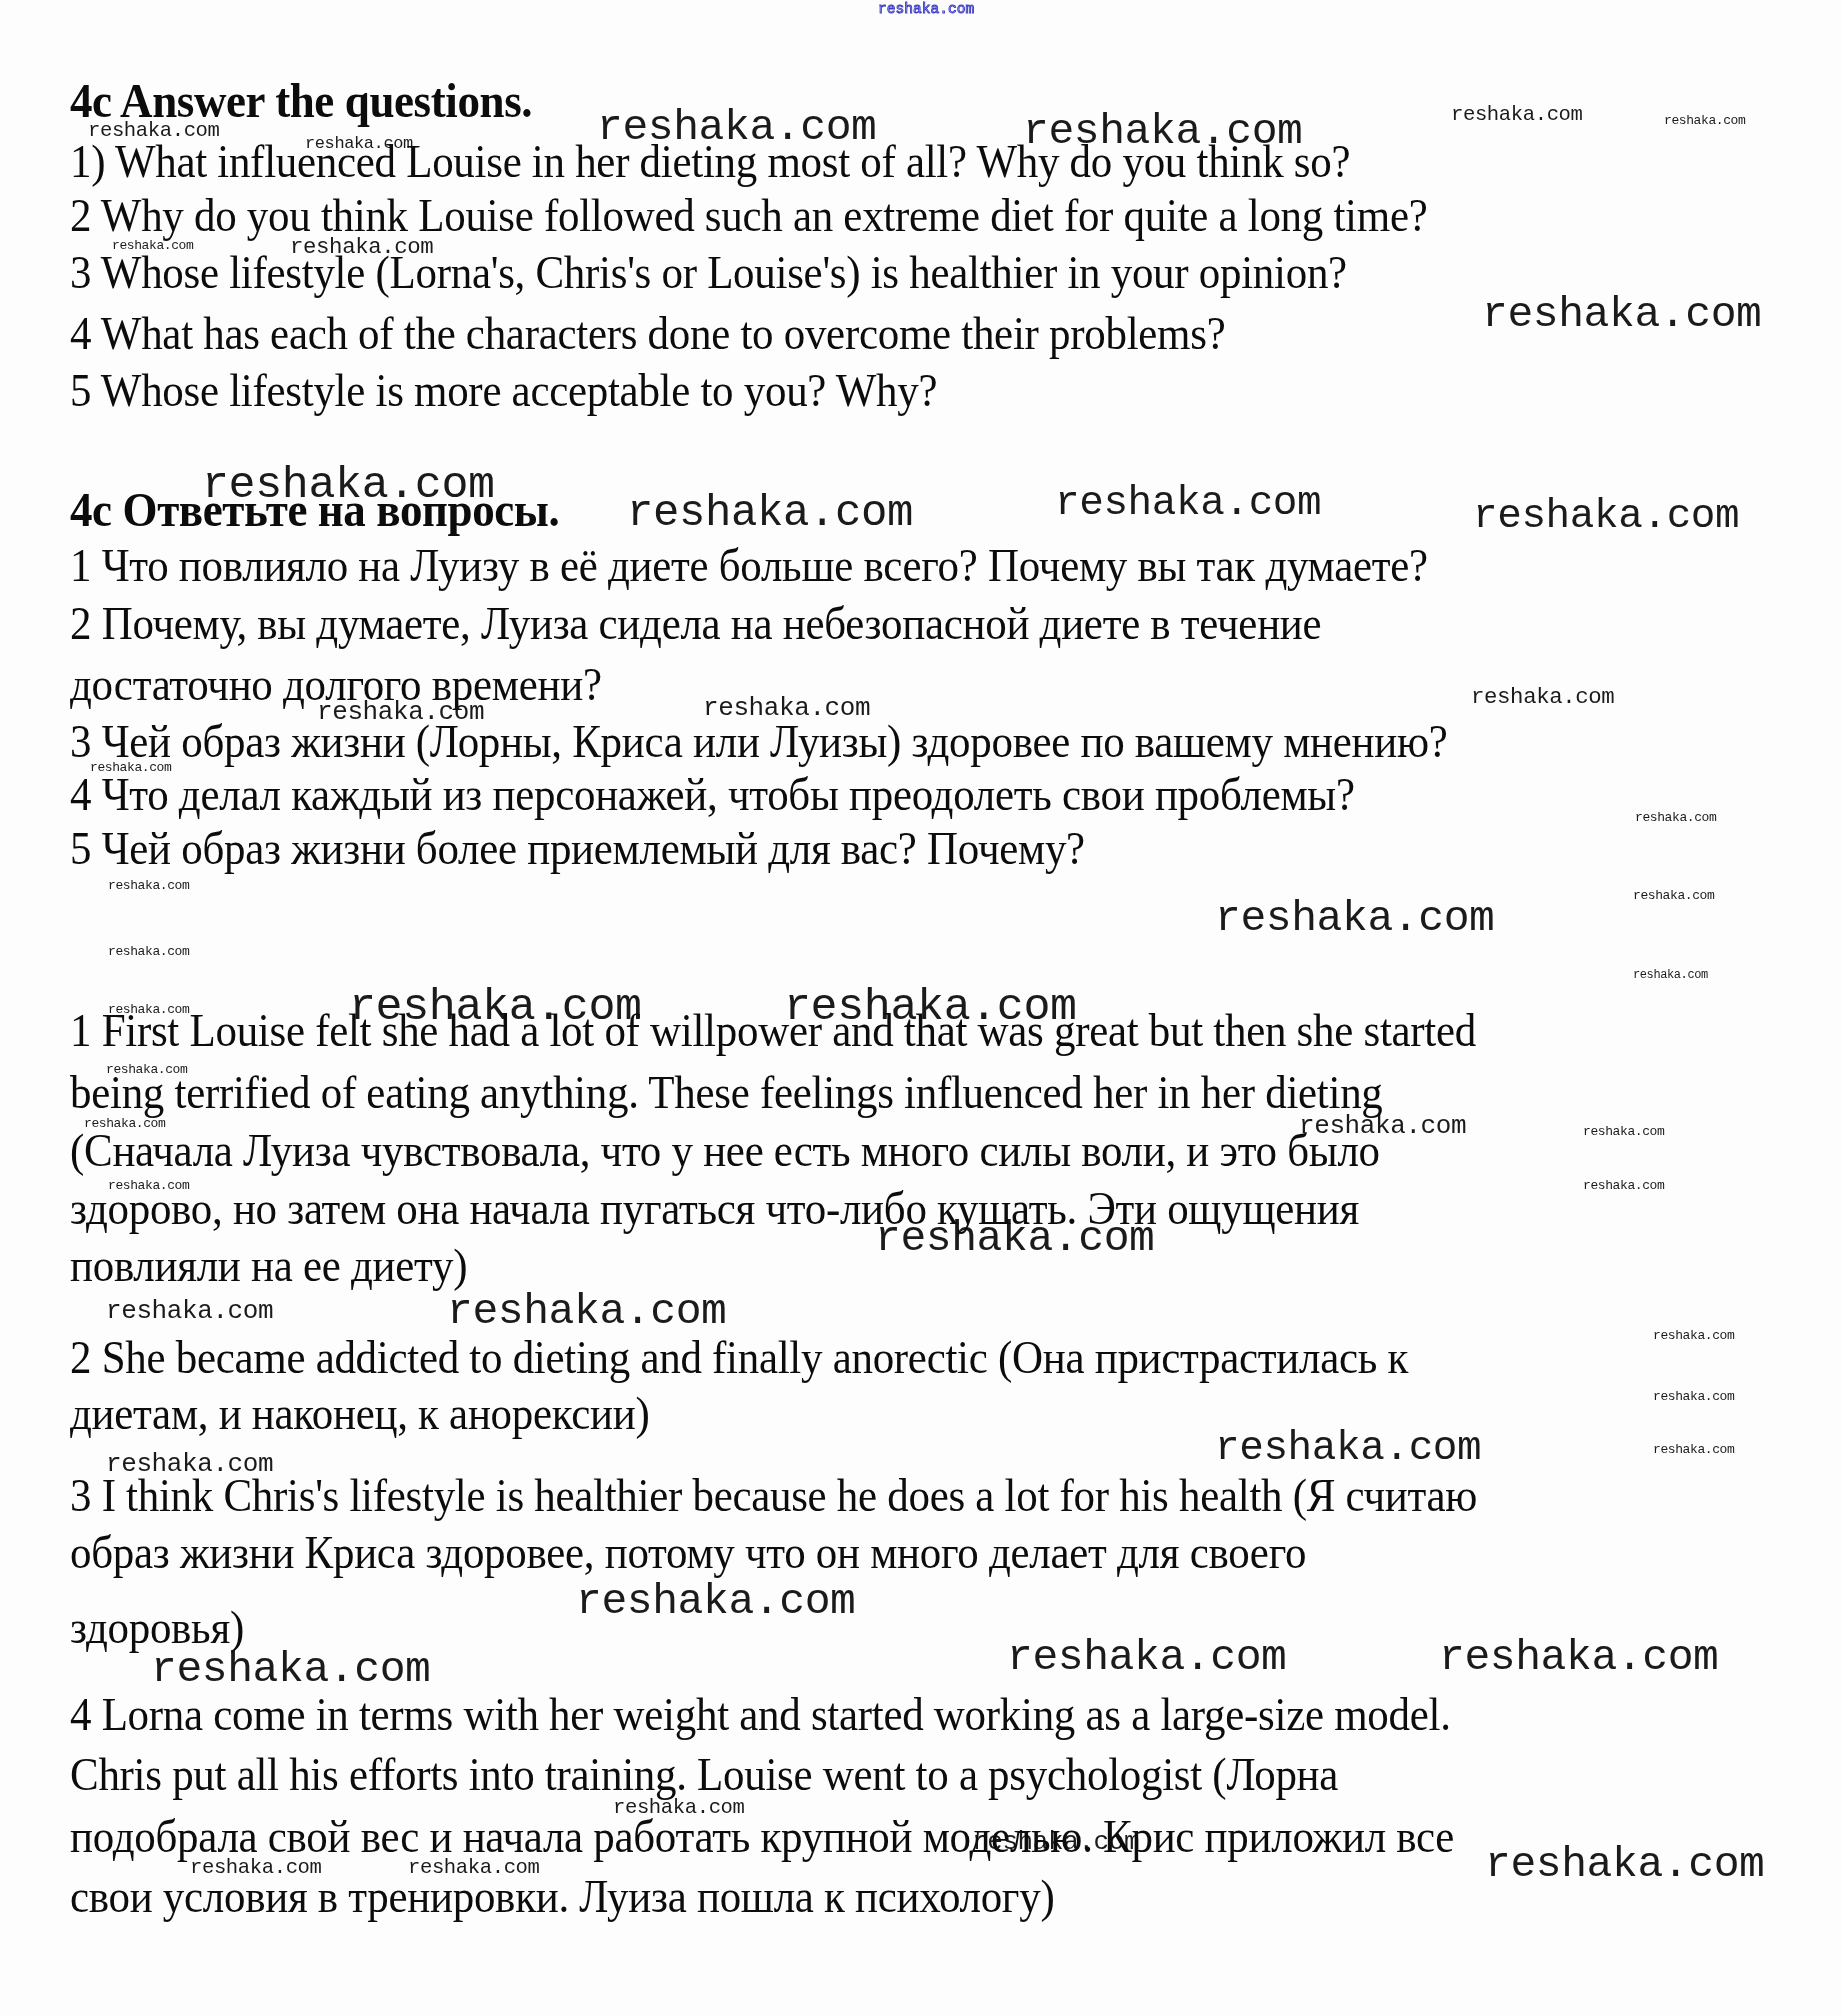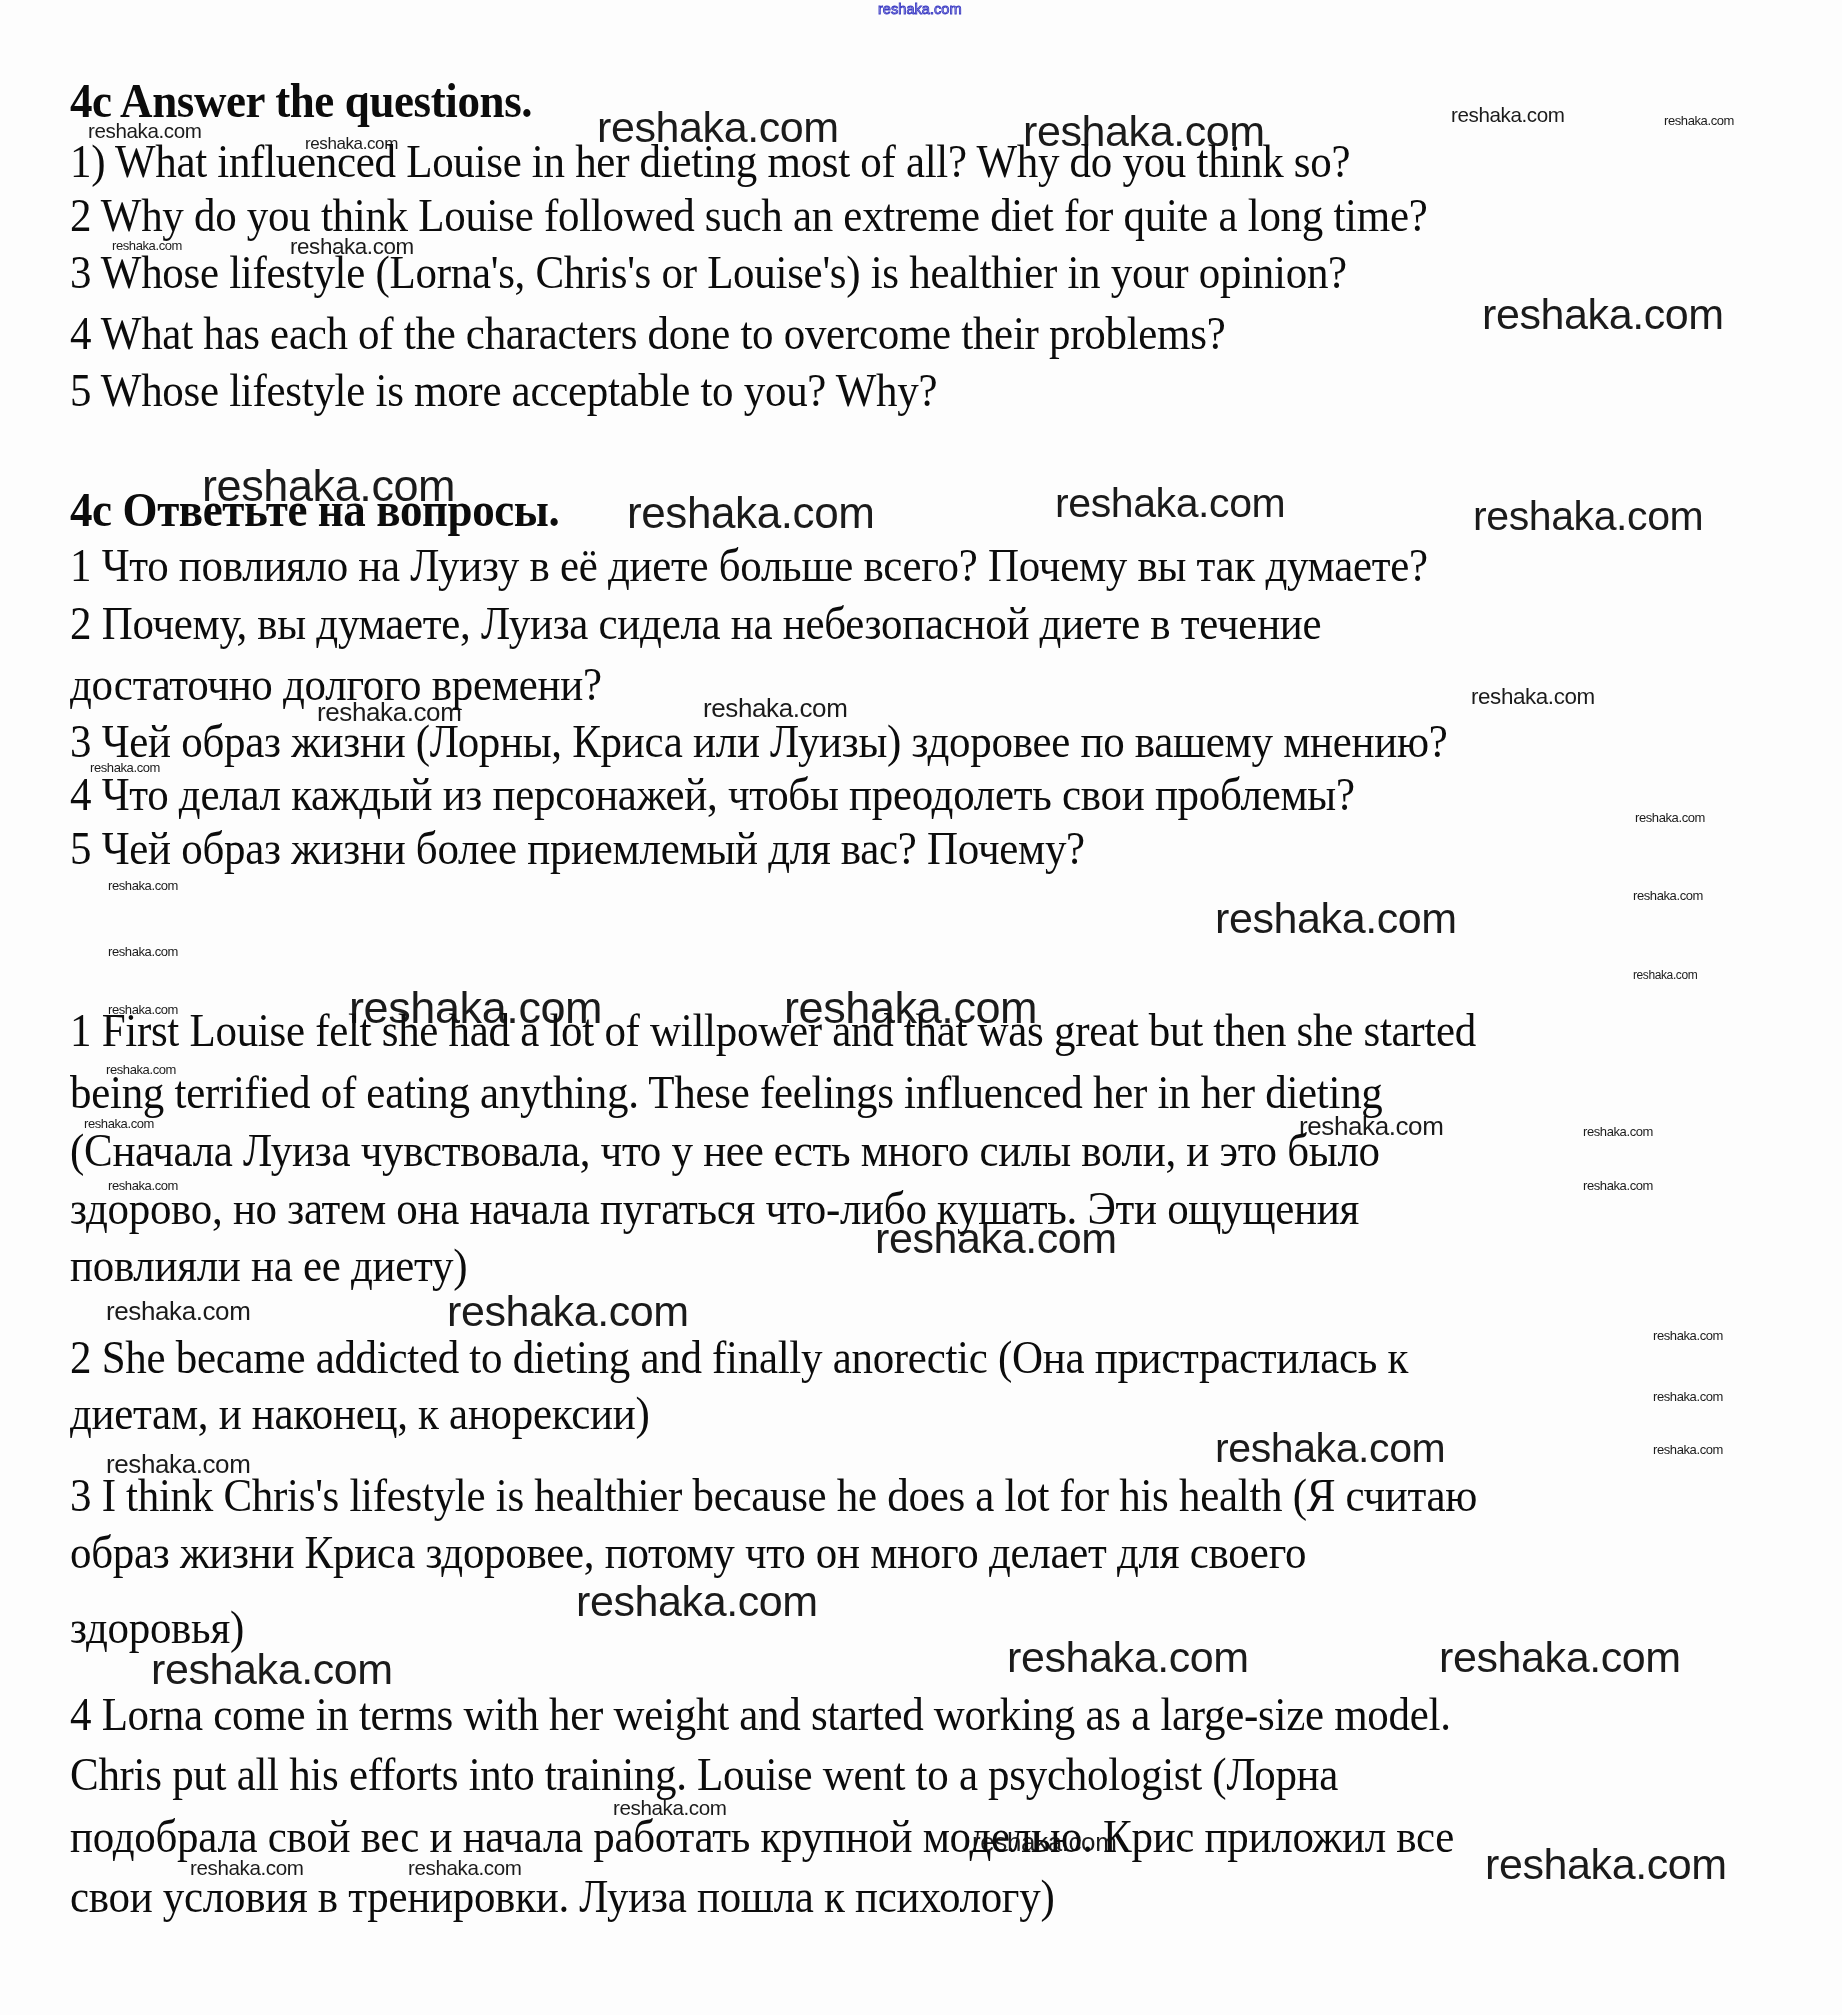--- a/index.html
+++ b/index.html
@@ -28,21 +28,21 @@
     transform-origin: left top;
   }
   .heading {
     font-weight: bold;
     font-size: 45px;
     letter-spacing: -0.4px;
   }
   
   .wm {
     position: absolute;
-    font-family: Liberation Sans, sans-serif;
+    font-family: Liberation Mono, monospace;
     color: var(--watermark, #1b1b1b);
     line-height: 1;
     white-space: nowrap;
     letter-spacing: -0.4px;
   }
   .wm-blue {
     color: #c3c3ee;
     -webkit-text-stroke: 0.9px var(--watermark-blue, #3c3cc4);
     letter-spacing: 0;
   }

